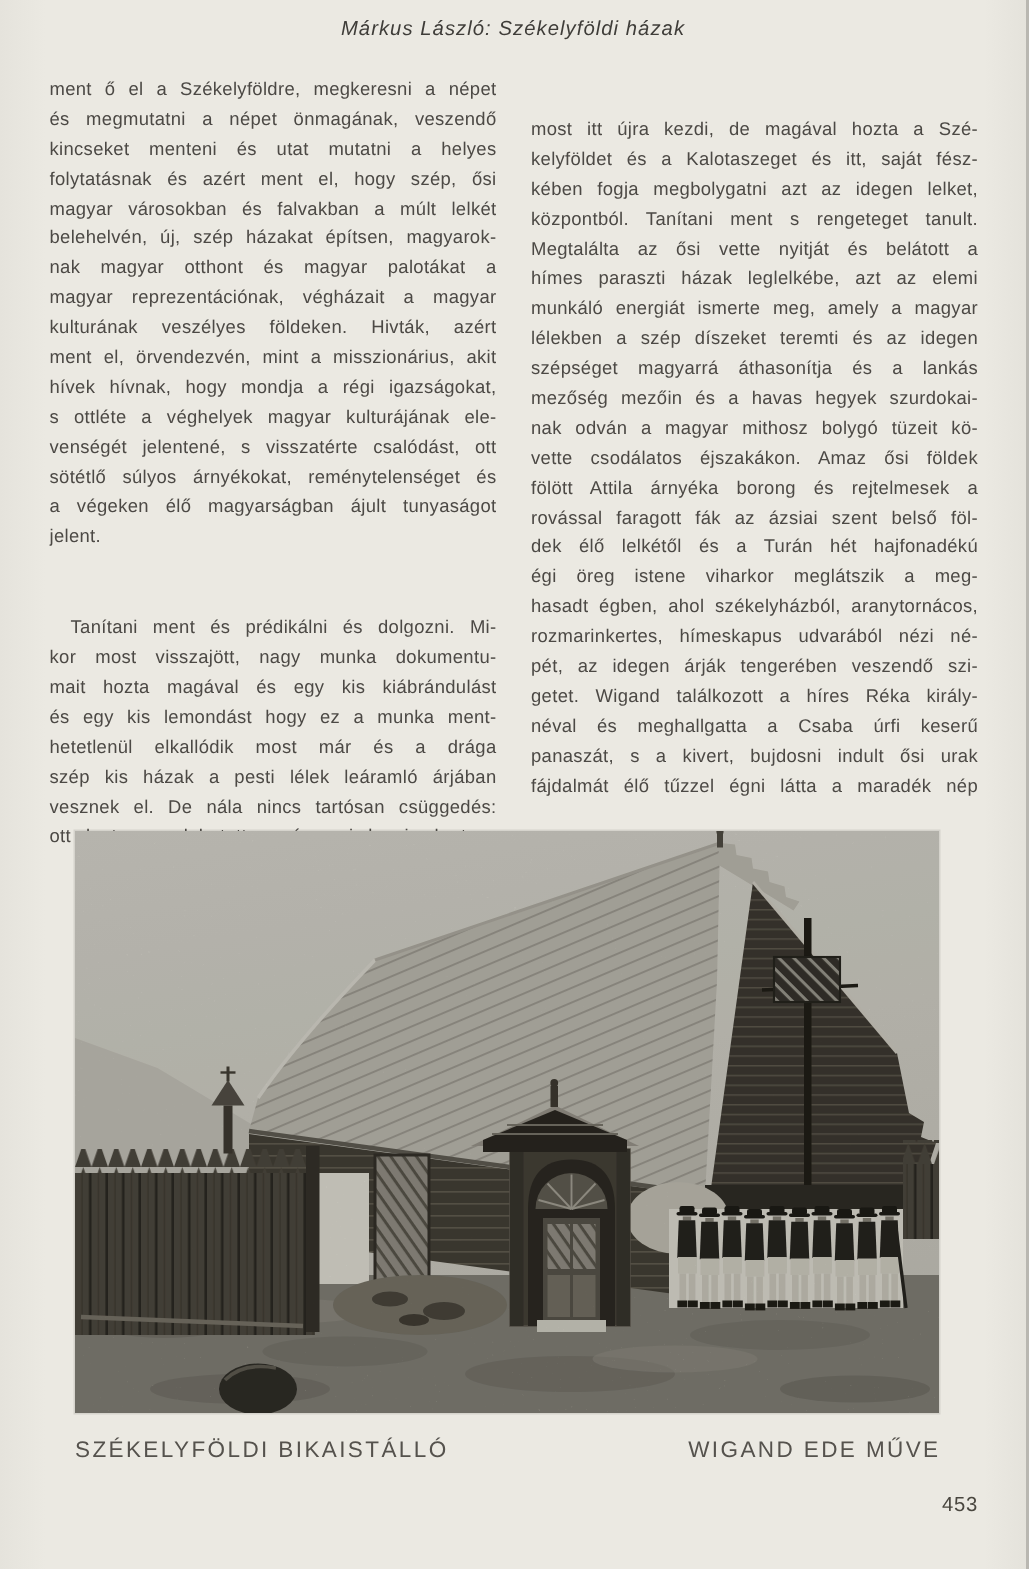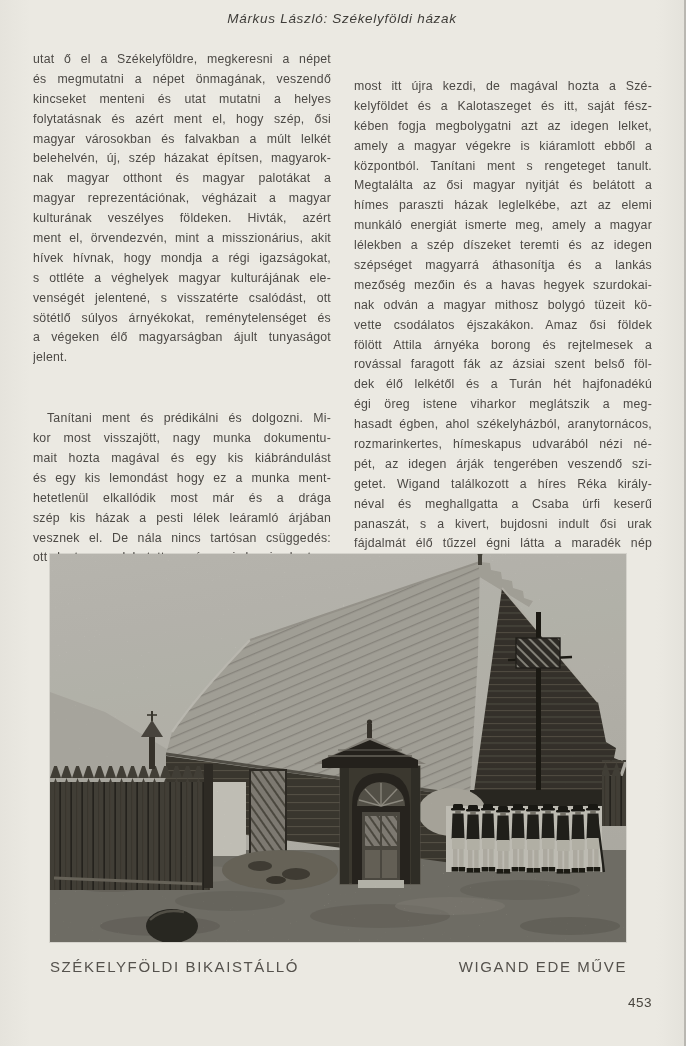--- a/index.html
+++ b/index.html
@@ -62,21 +62,21 @@
   }
 </style>
 </head>
 <body>
 
 <div class="page">
 
   <div class="header">Márkus László: Székelyföldi házak</div>
 
   <div class="col col-left">
-      <div class="line">utat ő el a Székelyföldre, megkeresni a népet</div>
+      <div class="line">ment ő el a Székelyföldre, megkeresni a népet</div>
       <div class="line">és megmutatni a népet önmagának, veszendő</div>
       <div class="line">kincseket menteni és utat mutatni a helyes</div>
       <div class="line">folytatásnak és azért ment el, hogy szép, ősi</div>
       <div class="line">magyar városokban és falvakban a múlt lelkét</div>
       <div class="line">belehelvén, új, szép házakat építsen, magyarok-</div>
       <div class="line">nak magyar otthont és magyar palotákat a</div>
       <div class="line">magyar reprezentációnak, végházait a magyar</div>
       <div class="line">kulturának veszélyes földeken. Hivták, azért</div>
       <div class="line">ment el, örvendezvén, mint a misszionárius, akit</div>
       <div class="line">hívek hívnak, hogy mondja a régi igazságokat,</div>
@@ -91,23 +91,22 @@
       <div class="line">és egy kis lemondást hogy ez a munka ment-</div>
       <div class="line">hetetlenül elkallódik most már és a drága</div>
       <div class="line">szép kis házak a pesti lélek leáramló árjában</div>
       <div class="line">vesznek el. De nála nincs tartósan csüggedés:</div>
       <div class="line">ott lent nem lehetett azzá, ami lenni akart, s</div>
     </div>
   <div class="col col-right">
       <div class="line">most itt újra kezdi, de magával hozta a Szé-</div>
       <div class="line">kelyföldet és a Kalotaszeget és itt, saját fész-</div>
       <div class="line">kében fogja megbolygatni azt az idegen lelket,</div>
-      <div class="line">amely a magyar végekre is kiáramlott ebből a</div>
       <div class="line">központból. Tanítani ment s rengeteget tanult.</div>
-      <div class="line">Megtalálta az ősi magyar nyitját és belátott a</div>
+      <div class="line">Megtalálta az ősi vette nyitját és belátott a</div>
       <div class="line">hímes paraszti házak leglelkébe, azt az elemi</div>
       <div class="line">munkáló energiát ismerte meg, amely a magyar</div>
       <div class="line">lélekben a szép díszeket teremti és az idegen</div>
       <div class="line">szépséget magyarrá áthasonítja és a lankás</div>
       <div class="line">mezőség mezőin és a havas hegyek szurdokai-</div>
       <div class="line">nak odván a magyar mithosz bolygó tüzeit kö-</div>
       <div class="line">vette csodálatos éjszakákon. Amaz ősi földek</div>
       <div class="line">fölött Attila árnyéka borong és rejtelmesek a</div>
       <div class="line">rovással faragott fák az ázsiai szent belső föl-</div>
       <div class="line">dek élő lelkétől és a Turán hét hajfonadékú</div>

